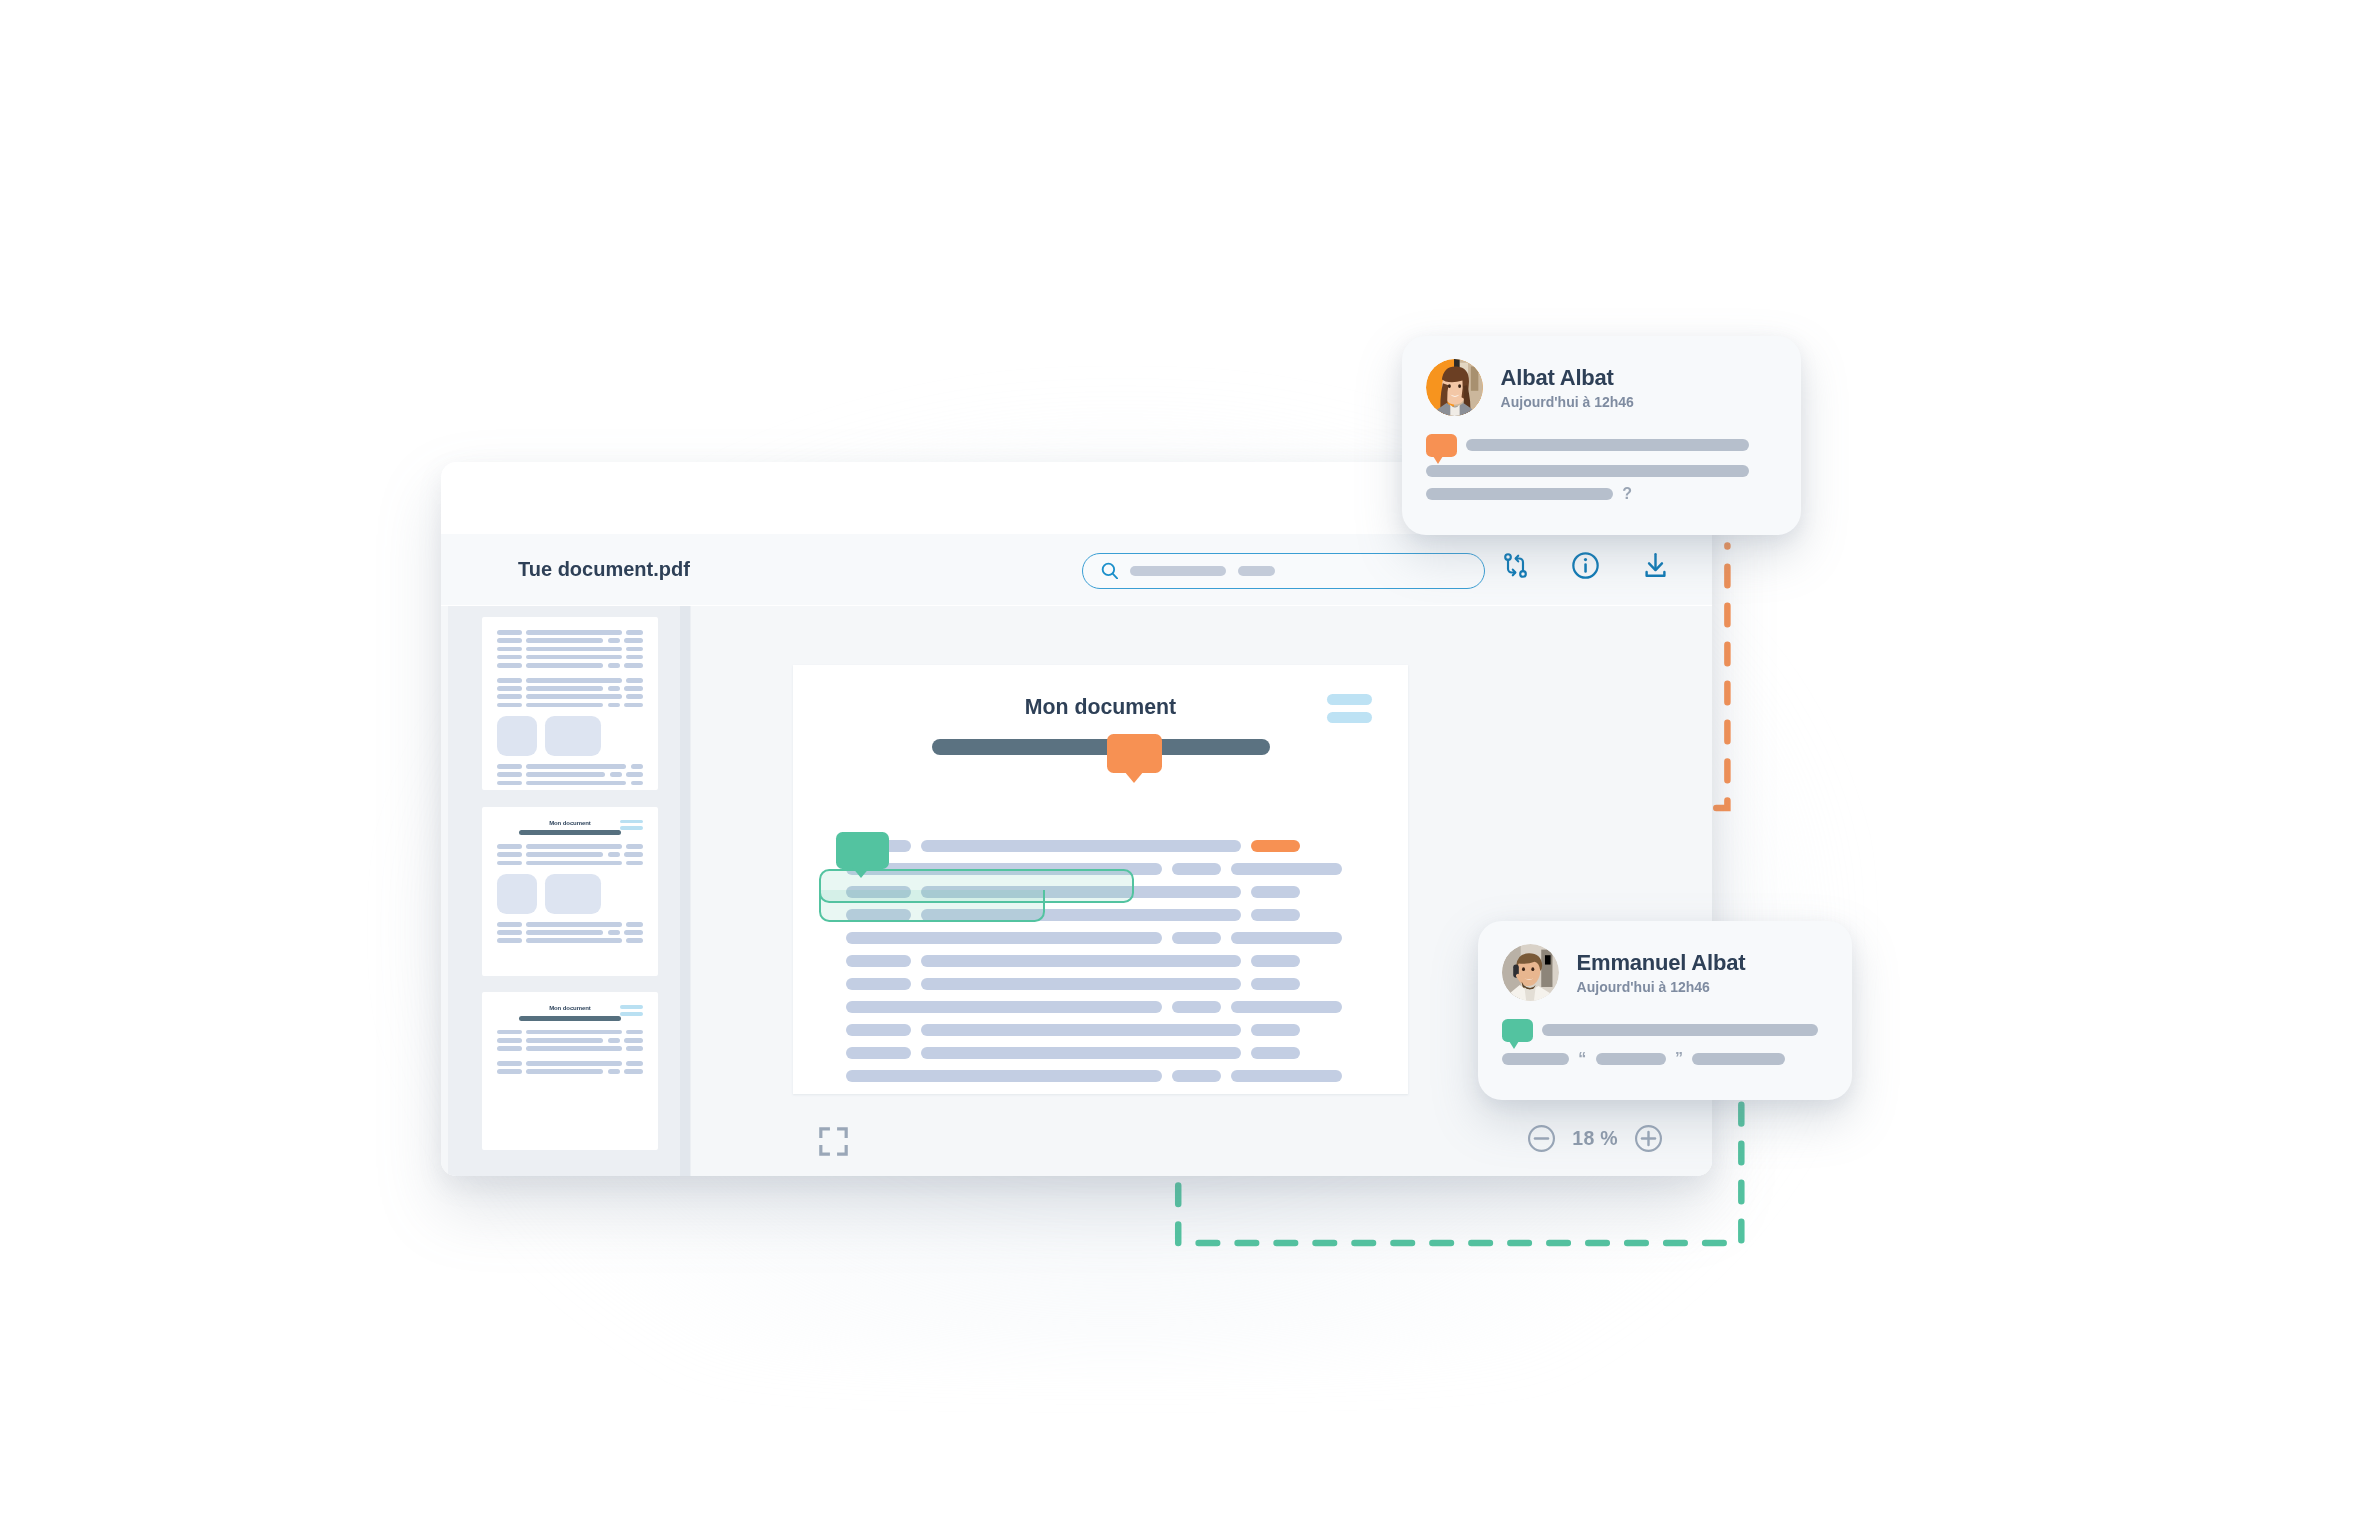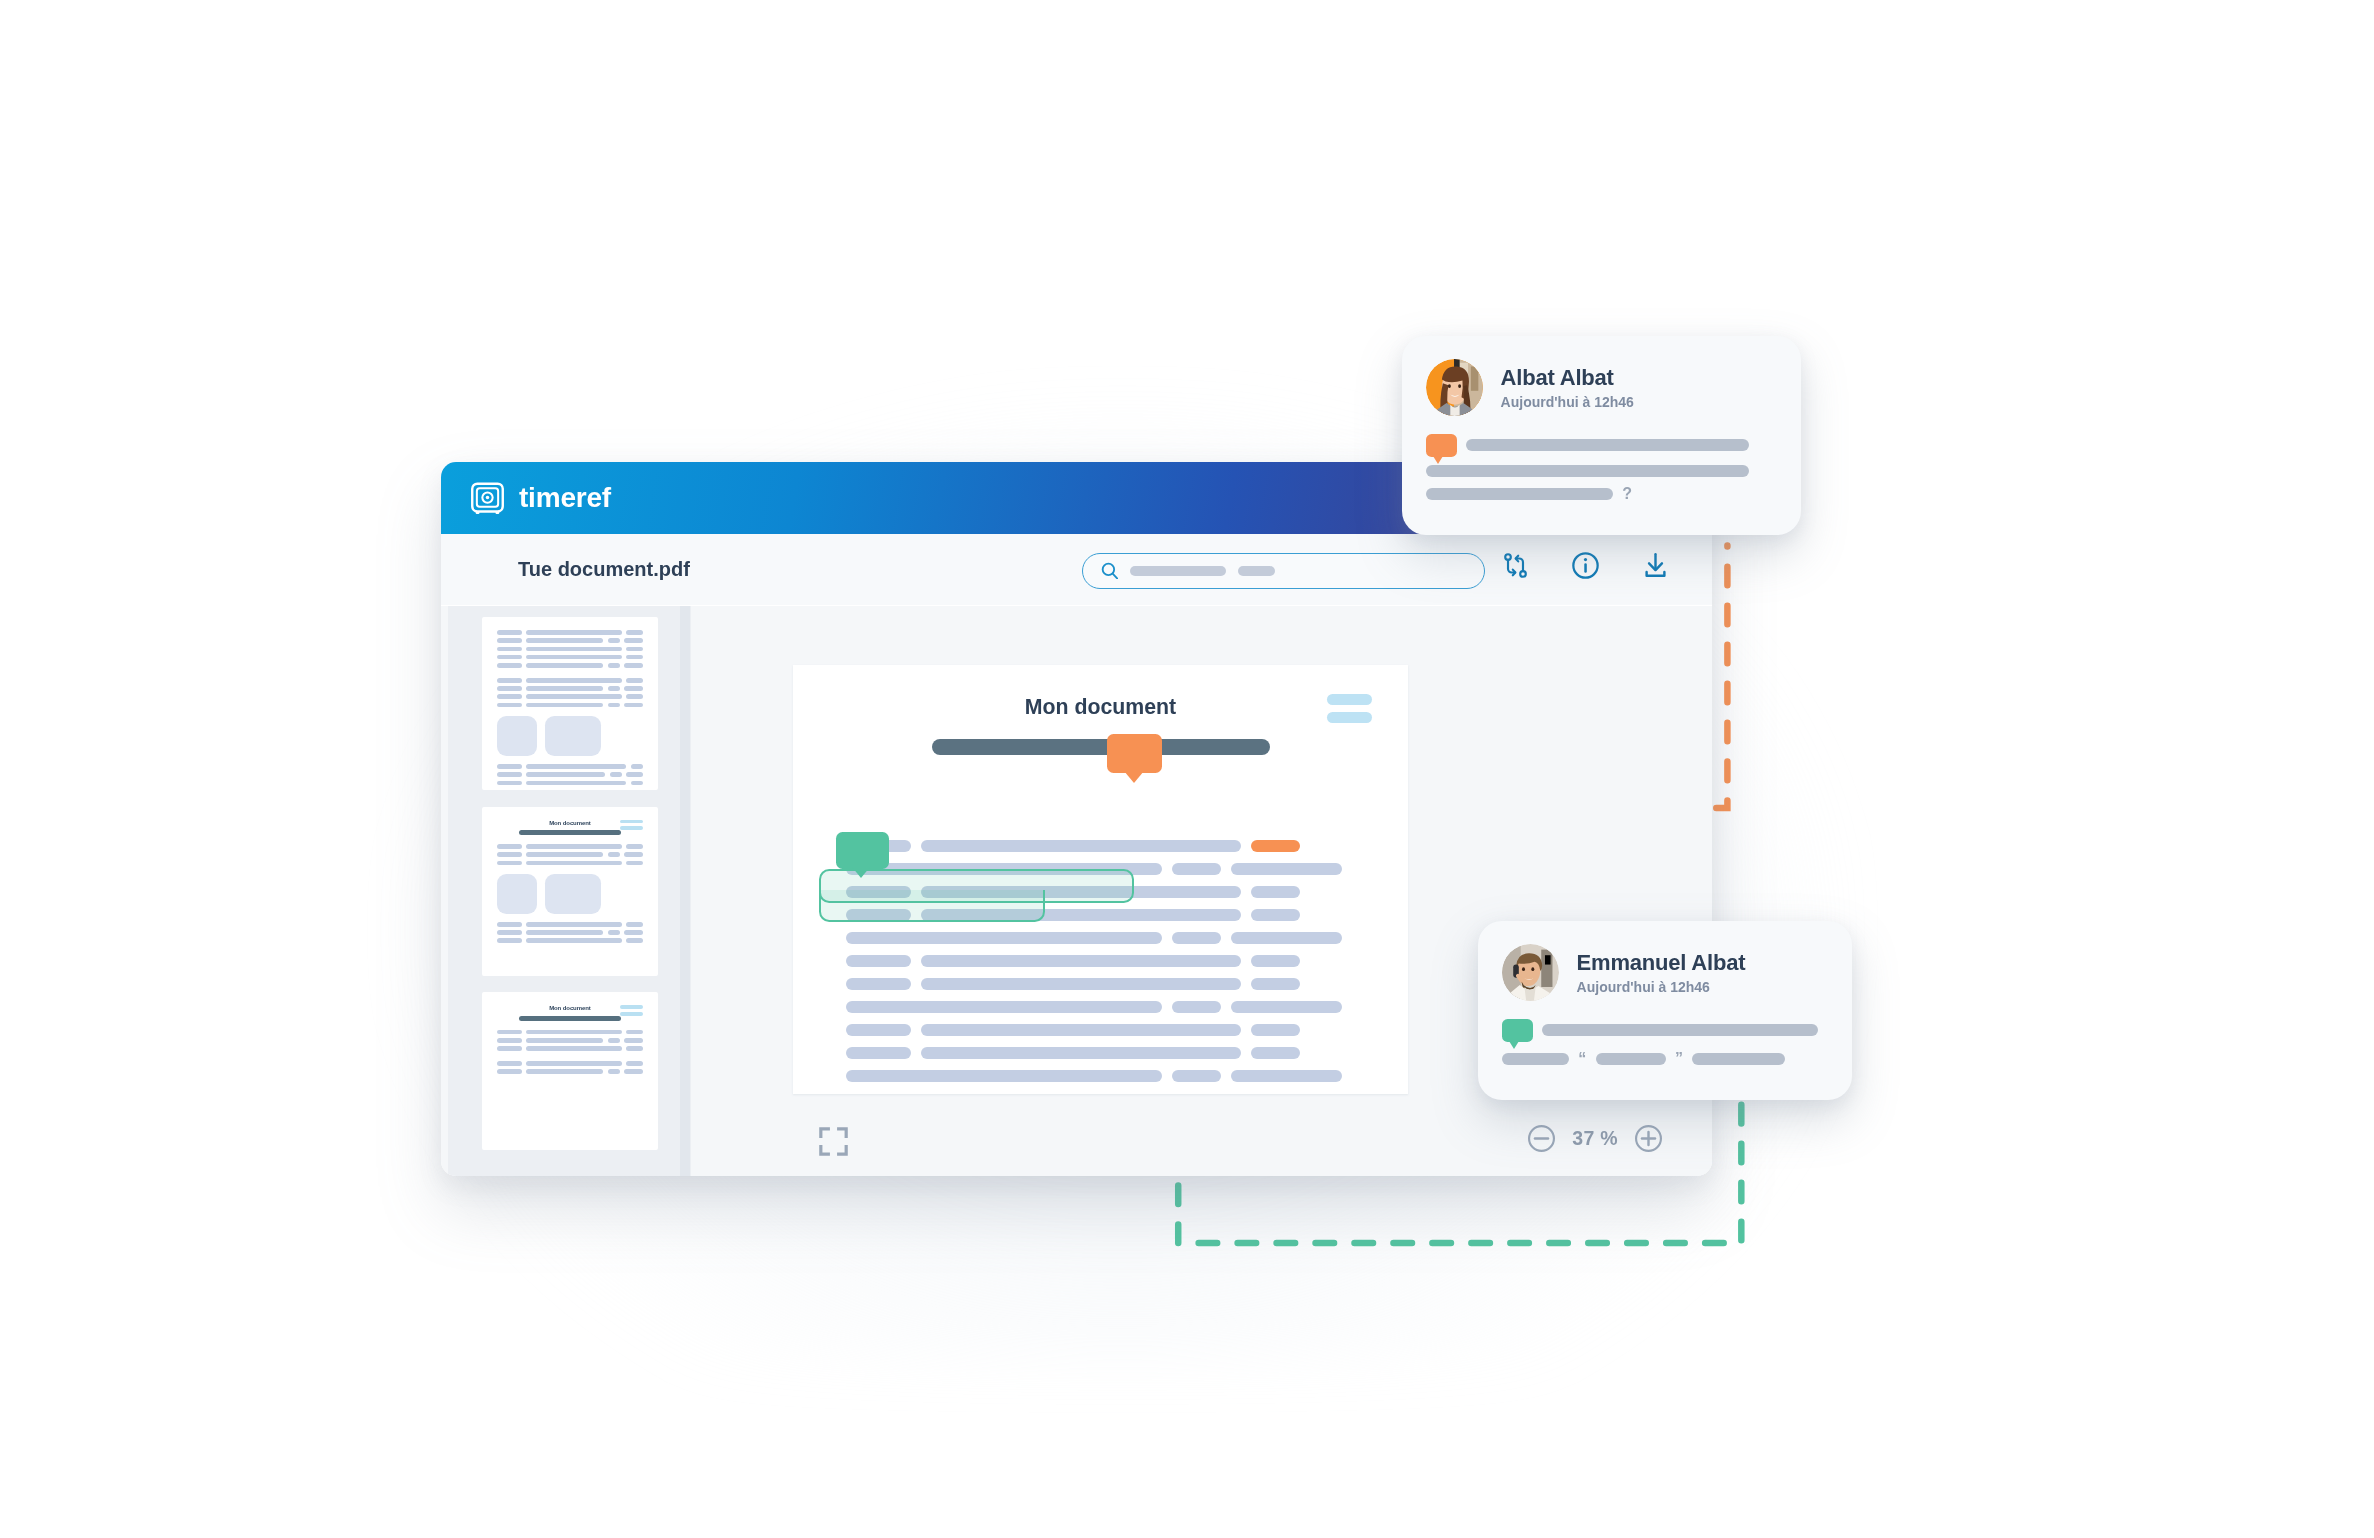--- a/index.html
+++ b/index.html
@@ -167,33 +167,20 @@
 
   <svg width="2375" height="1539" style="position:absolute;left:0;top:0;pointer-events:none" viewBox="0 0 2560 1659">
 
     <path d="M1430,871 L1862,871 L1862,588" fill="none" stroke="#f79153" stroke-width="7" stroke-linecap="round" stroke-dasharray="20 22"></path>
 
     <path d="M1270,1110 L1270,1340 L1877,1340 L1877,1180" fill="none" stroke="#53c3a0" stroke-width="7" stroke-linecap="round" stroke-dasharray="20 22"></path>
   </svg>
 
   <div class="app-window">
 
-    <div class="app-header">
-      <span class="logo-mark">
-        <svg viewBox="0 0 40 40" width="37" height="37">
-          <rect x="3.5" y="4" width="33" height="30" rx="5.5" fill="none" stroke="#fff" stroke-width="2.6"></rect>
-          <rect x="8.5" y="9" width="23" height="20" rx="3" fill="none" stroke="#fff" stroke-width="2.2"></rect>
-          <circle cx="20" cy="19" r="5.6" fill="none" stroke="#fff" stroke-width="2.2"></circle>
-          <circle cx="20" cy="19" r="1.9" fill="#fff"></circle>
-          <rect x="7.3" y="33.4" width="4" height="3.4" rx="1" fill="#fff"></rect>
-          <rect x="28.7" y="33.4" width="4" height="3.4" rx="1" fill="#fff"></rect>
-        </svg>
-      </span>
-      <span class="logo-text">timeref</span>
-    </div>
 
     <div class="app-toolbar">
       <span class="doc-name">Tue document.pdf</span>
 
       <div class="search-pill">
         <span class="srch-ico">
           <svg viewBox="0 0 19 19" width="17.6" height="17.6">
             <circle cx="8" cy="8" r="6.2" fill="none" stroke="#1b8fca" stroke-width="2"></circle>
             <line x1="12.6" y1="12.6" x2="17.4" y2="17.6" stroke="#1b8fca" stroke-width="2" stroke-linecap="round"></line>
           </svg>
@@ -476,21 +463,21 @@
           </svg>
         </span>
 
         <div class="zoom-ctrl">
           <span class="zbtn">
             <svg viewBox="0 0 31 31" width="29" height="29">
               <circle cx="15.5" cy="15.5" r="13.3" fill="none" stroke="#9aa7b8" stroke-width="2.3"></circle>
               <line x1="8.5" y1="15.5" x2="22.5" y2="15.5" stroke="#9aa7b8" stroke-width="2.6" stroke-linecap="round"></line>
             </svg>
           </span>
-          <span class="zval">37 %</span>
+          <span class="zval">18 %</span>
           <span class="zbtn">
             <svg viewBox="0 0 31 31" width="29" height="29">
               <circle cx="15.5" cy="15.5" r="13.3" fill="none" stroke="#9aa7b8" stroke-width="2.3"></circle>
               <line x1="8.5" y1="15.5" x2="22.5" y2="15.5" stroke="#9aa7b8" stroke-width="2.6" stroke-linecap="round"></line>
               <line x1="15.5" y1="8.5" x2="15.5" y2="22.5" stroke="#9aa7b8" stroke-width="2.6" stroke-linecap="round"></line>
             </svg>
           </span>
         </div>
       </div>
     </div>

